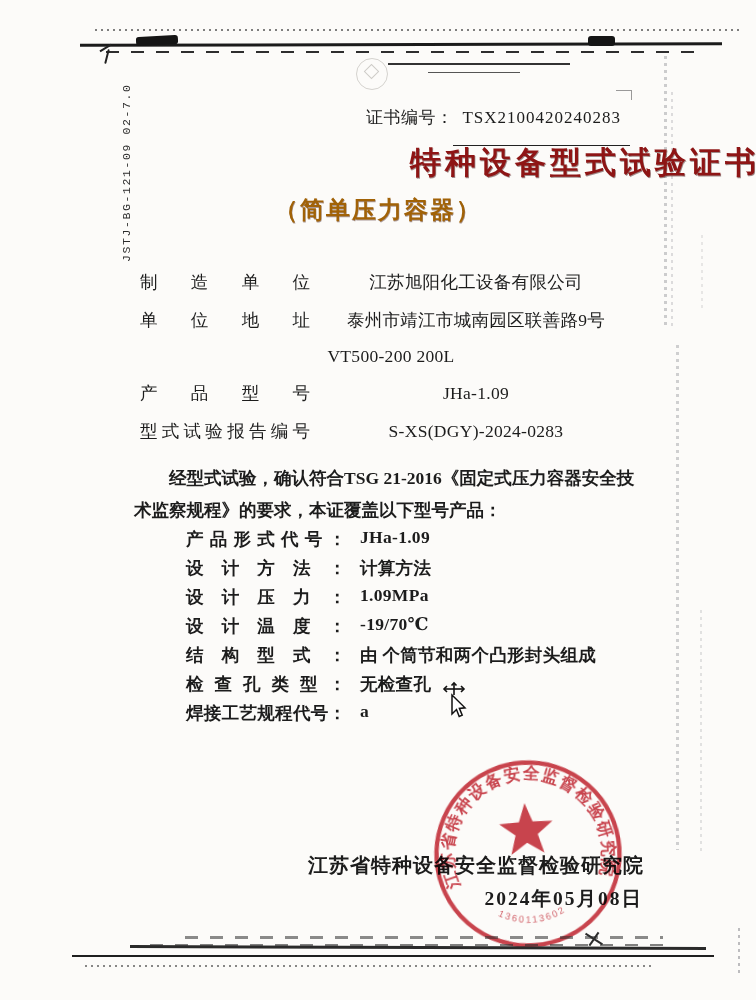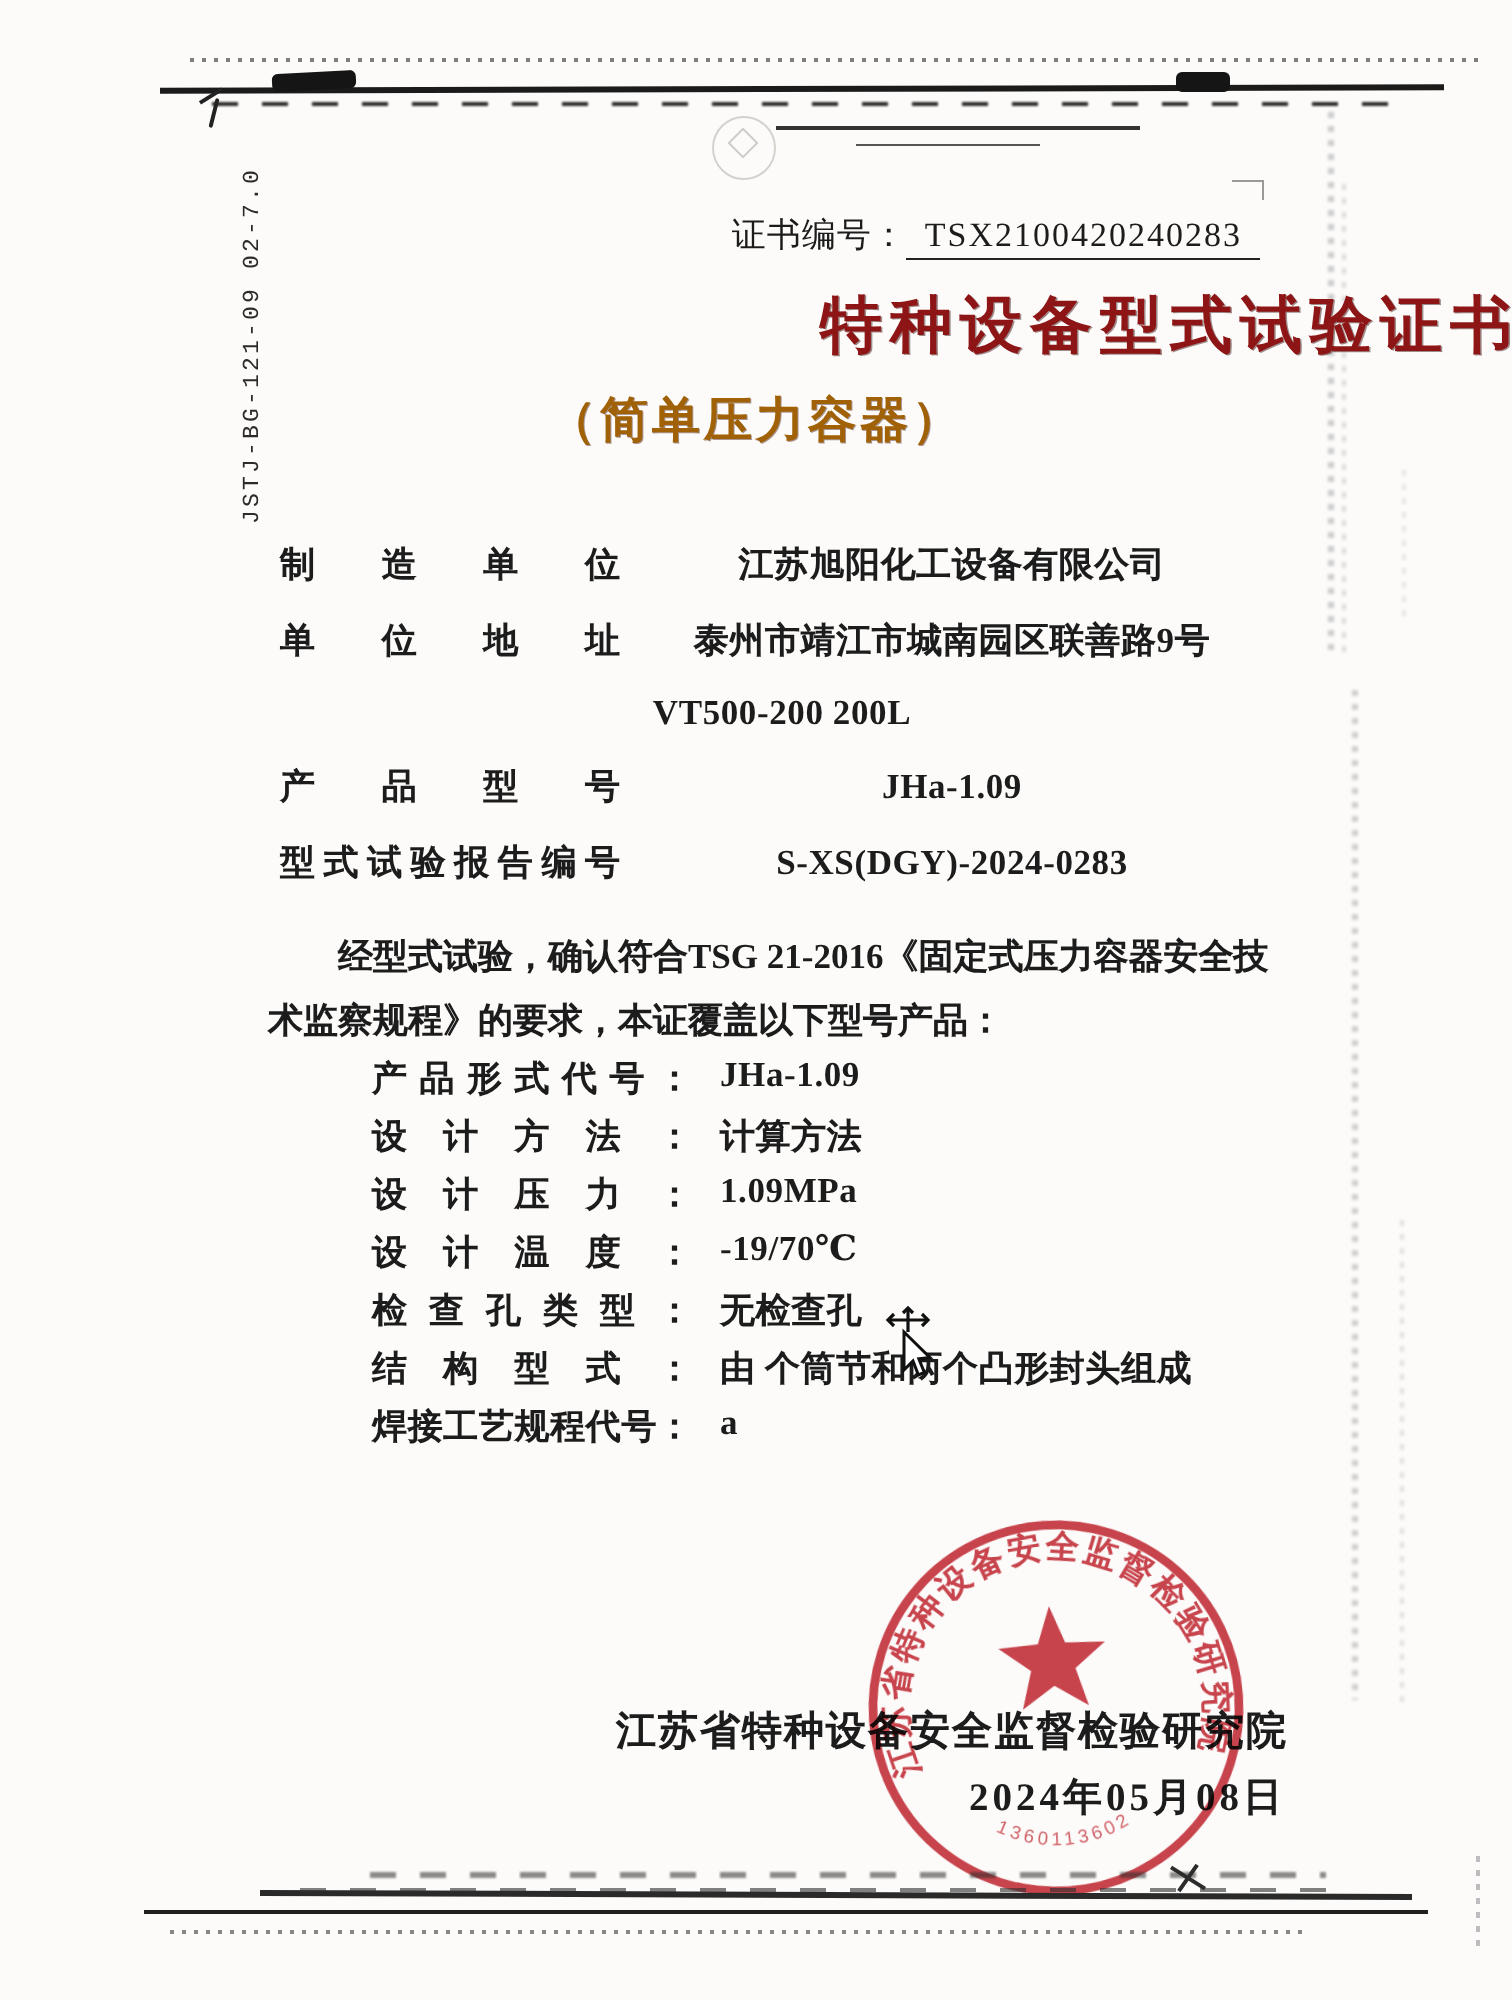--- a/index.html
+++ b/index.html
@@ -15,34 +15,34 @@
   .dot-v{background:repeating-linear-gradient(180deg,rgba(60,60,72,.55) 0 3px,transparent 3px 7px);}
   .bleed{filter:blur(.7px);}
   
   .side-code{
     position:absolute;left:120px;top:262px;transform:rotate(-90deg);transform-origin:left top;
     font-family:"Liberation Mono","DejaVu Sans Mono",monospace;
     font-size:11.5px;letter-spacing:1.6px;color:#2b2b2b;white-space:nowrap;
   }
   
   .cert-no{position:absolute;top:106px;right:126px;font-size:17px;letter-spacing:.5px;}
-  .cert-no .val{border-bottom:1.6px solid #222;padding:0 9px 2px 9px;letter-spacing:1px;}
+  .cert-no .val{border-bottom:1.6px solid #222;padding:0 9px 18px 9px;letter-spacing:1px;}
   .doc-title{
     position:absolute;top:142px;left:4px;width:100%;text-align:right;
     font-size:31px;font-weight:bold;letter-spacing:4px;color:#8e1515;
     text-shadow:.7px .7px 0 rgba(45,5,5,.45);
   }
   .doc-subtitle{
     position:absolute;top:194px;left:0;width:100%;text-align:center;
     font-size:24px;font-weight:bold;letter-spacing:2px;color:#a16207;
     text-shadow:.5px .5px 0 rgba(45,5,5,.4);
   }
   
   .info{position:absolute;top:270px;left:140px;width:502px;display:flex;flex-direction:column;gap:14px;
-    font-size:17.5px;font-weight:700;}
+    font-size:17.5px;font-weight:400;}
   .info-row{display:flex;align-items:baseline;}
   .info-label{width:170px;text-align:justify;text-align-last:justify;white-space:nowrap;}
   .info-value{flex:1;text-align:center;letter-spacing:.3px;}
   
   .statement{position:absolute;top:463px;left:134px;width:516px;
     font-size:17.5px;font-weight:600;line-height:31.5px;text-indent:2em;}
   
   .specs{position:absolute;top:527px;left:186px;display:flex;flex-direction:column;gap:9.5px;
     font-size:17.5px;font-weight:600;}
   .spec-row{display:flex;align-items:flex-start;height:19.5px;}
@@ -133,38 +133,38 @@
     </div>
     <div class="spec-row">
       <span class="spec-label">设 计 压 力 ：</span>
       <span class="spec-value">1.09MPa</span>
     </div>
     <div class="spec-row">
       <span class="spec-label">设 计 温 度 ：</span>
       <span class="spec-value">-19/70℃</span>
     </div>
     <div class="spec-row">
+      <span class="spec-label">结 构 型 式 ：</span>
+      <span class="spec-value">由  个筒节和两个凸形封头组成</span>
+    </div>
+    <div class="spec-row">
       <span class="spec-label">检 查 孔 类 型 ：</span>
       <span class="spec-value">无检查孔</span>
       <span class="cursor-wrap">
         <svg width="30" height="38" viewBox="0 0 30 38">
           <g stroke="#111" stroke-width="1.6" fill="none">
             <path d="M3 8 H23"></path>
             <path d="M6 5 L3 8 L6 11"></path>
             <path d="M20 5 L23 8 L20 11"></path>
             <path d="M13 2 V14"></path>
             <path d="M10.5 4.5 L13 2 L15.5 4.5"></path>
           </g>
           <polygon points="11,14 11,33 15.5,28.5 18.2,35.5 21.2,34.2 18.4,27.4 24,26.8" fill="#fff" stroke="#111" stroke-width="1.5"></polygon>
         </svg>
       </span>
-    </div>
-    <div class="spec-row">
-      <span class="spec-label">结 构 型 式 ：</span>
-      <span class="spec-value">由  个筒节和两个凸形封头组成</span>
     </div>
     <div class="spec-row">
       <span class="spec-label">焊接工艺规程代号：</span>
       <span class="spec-value">a</span>
     </div>
   </div>
 
   <div class="issuer">江苏省特种设备安全监督检验研究院</div>
   <div class="issue-date">2024年05月08日</div>
 

